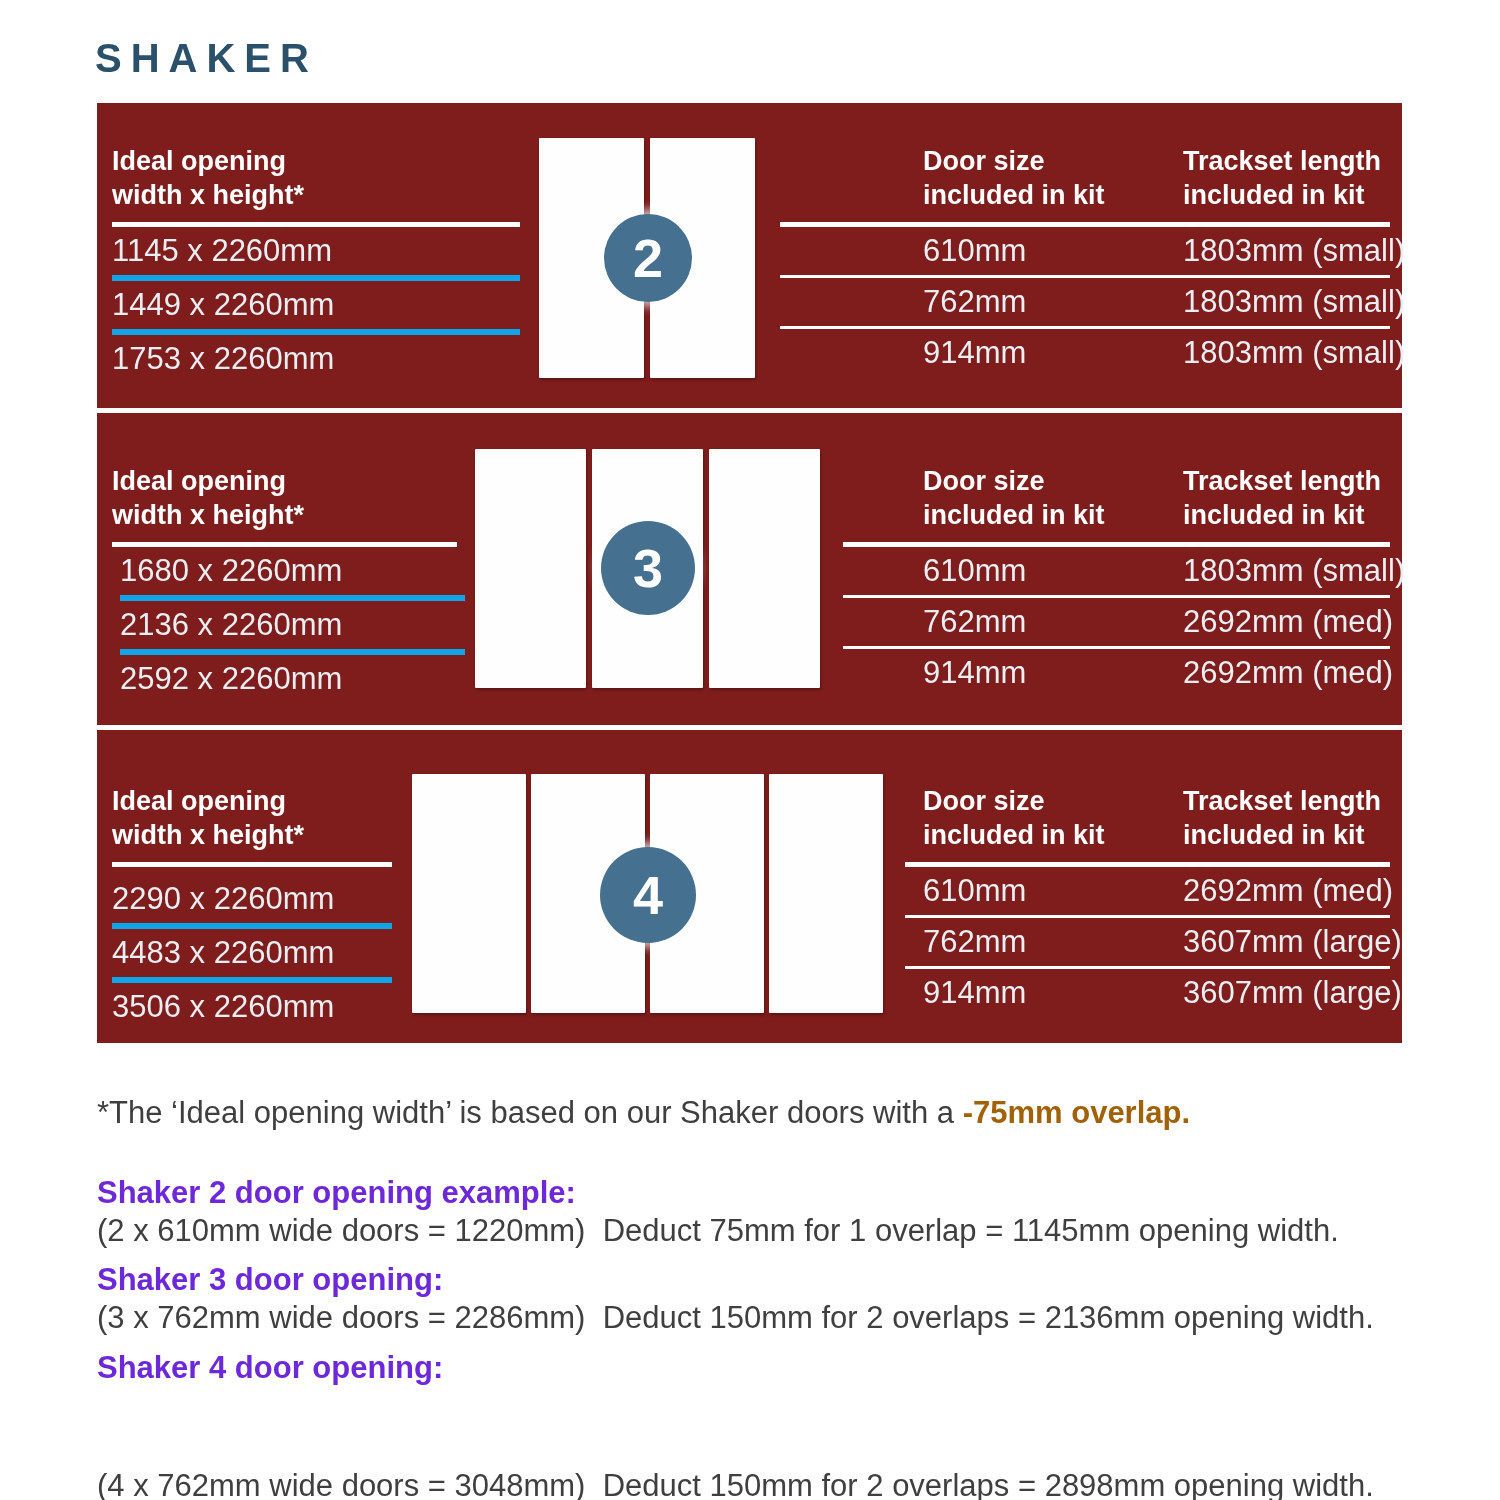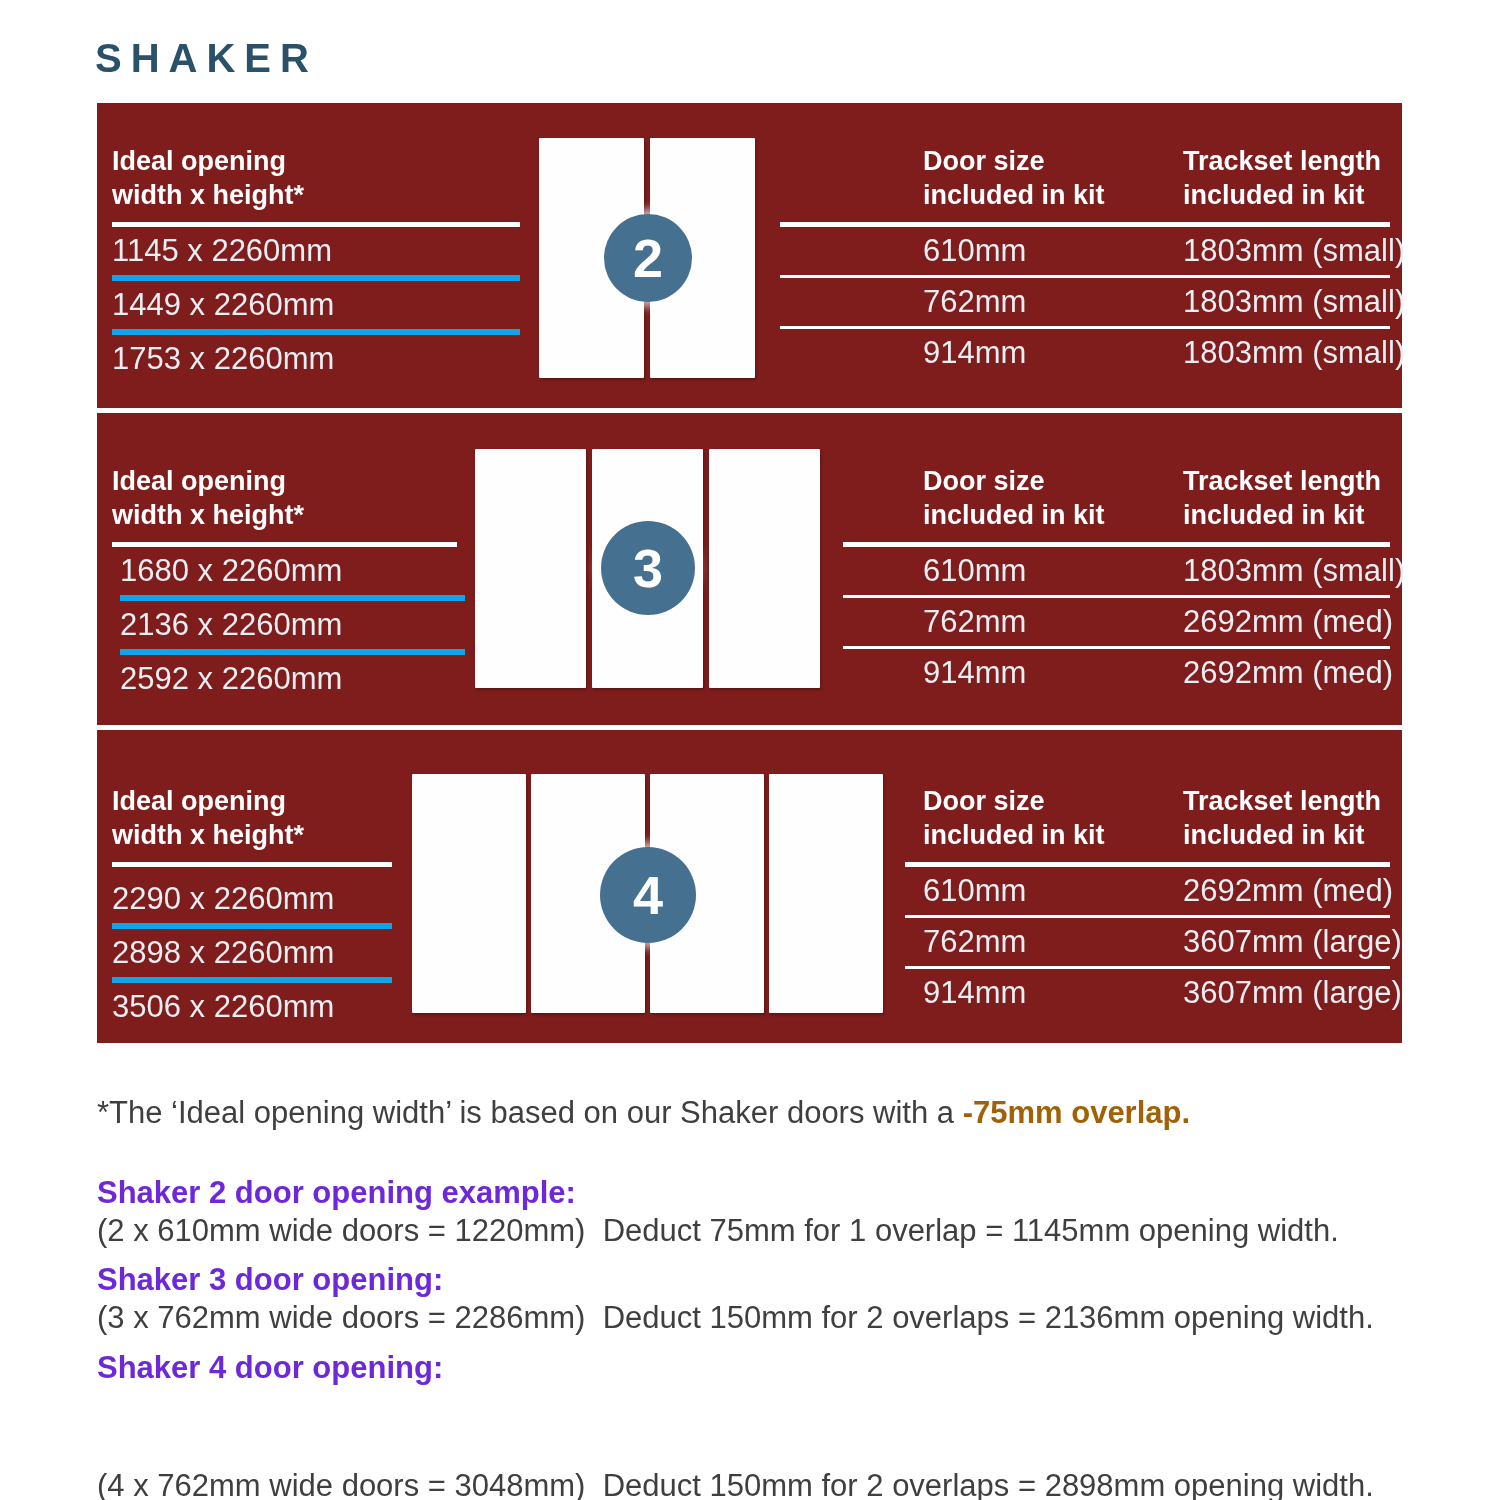--- a/index.html
+++ b/index.html
@@ -128,21 +128,21 @@
     </div>
   </div>
 
   <div class="divider abs" style="top:622px;"></div>
 
   <div class="section abs" style="top:640px;">
     <div class="col-header abs" style="left:15px;width:220px;">Ideal opening width x height*</div>
     <div class="hline thick abs" style="left:15px;top:119px;width:280px;"></div>
     <div class="abs rows" style="left:15px;width:280px;margin-top:8px;">
       <div class="cell">2290 x 2260mm</div>
-      <div class="cell">2898 x 2260mm</div>
+      <div class="cell">4483 x 2260mm</div>
       <div class="cell">3506 x 2260mm</div>
     </div>
 
     <div class="doors abs" style="left:315px;top:31px;width:471px;height:239px;gap:5px;">
       <div class="door"></div>
       <div class="door"></div>
       <div class="door"></div>
       <div class="door"></div>
     </div>
     <div class="num-circle abs" style="left:503px;top:104px;width:96px;height:96px;">4</div>

